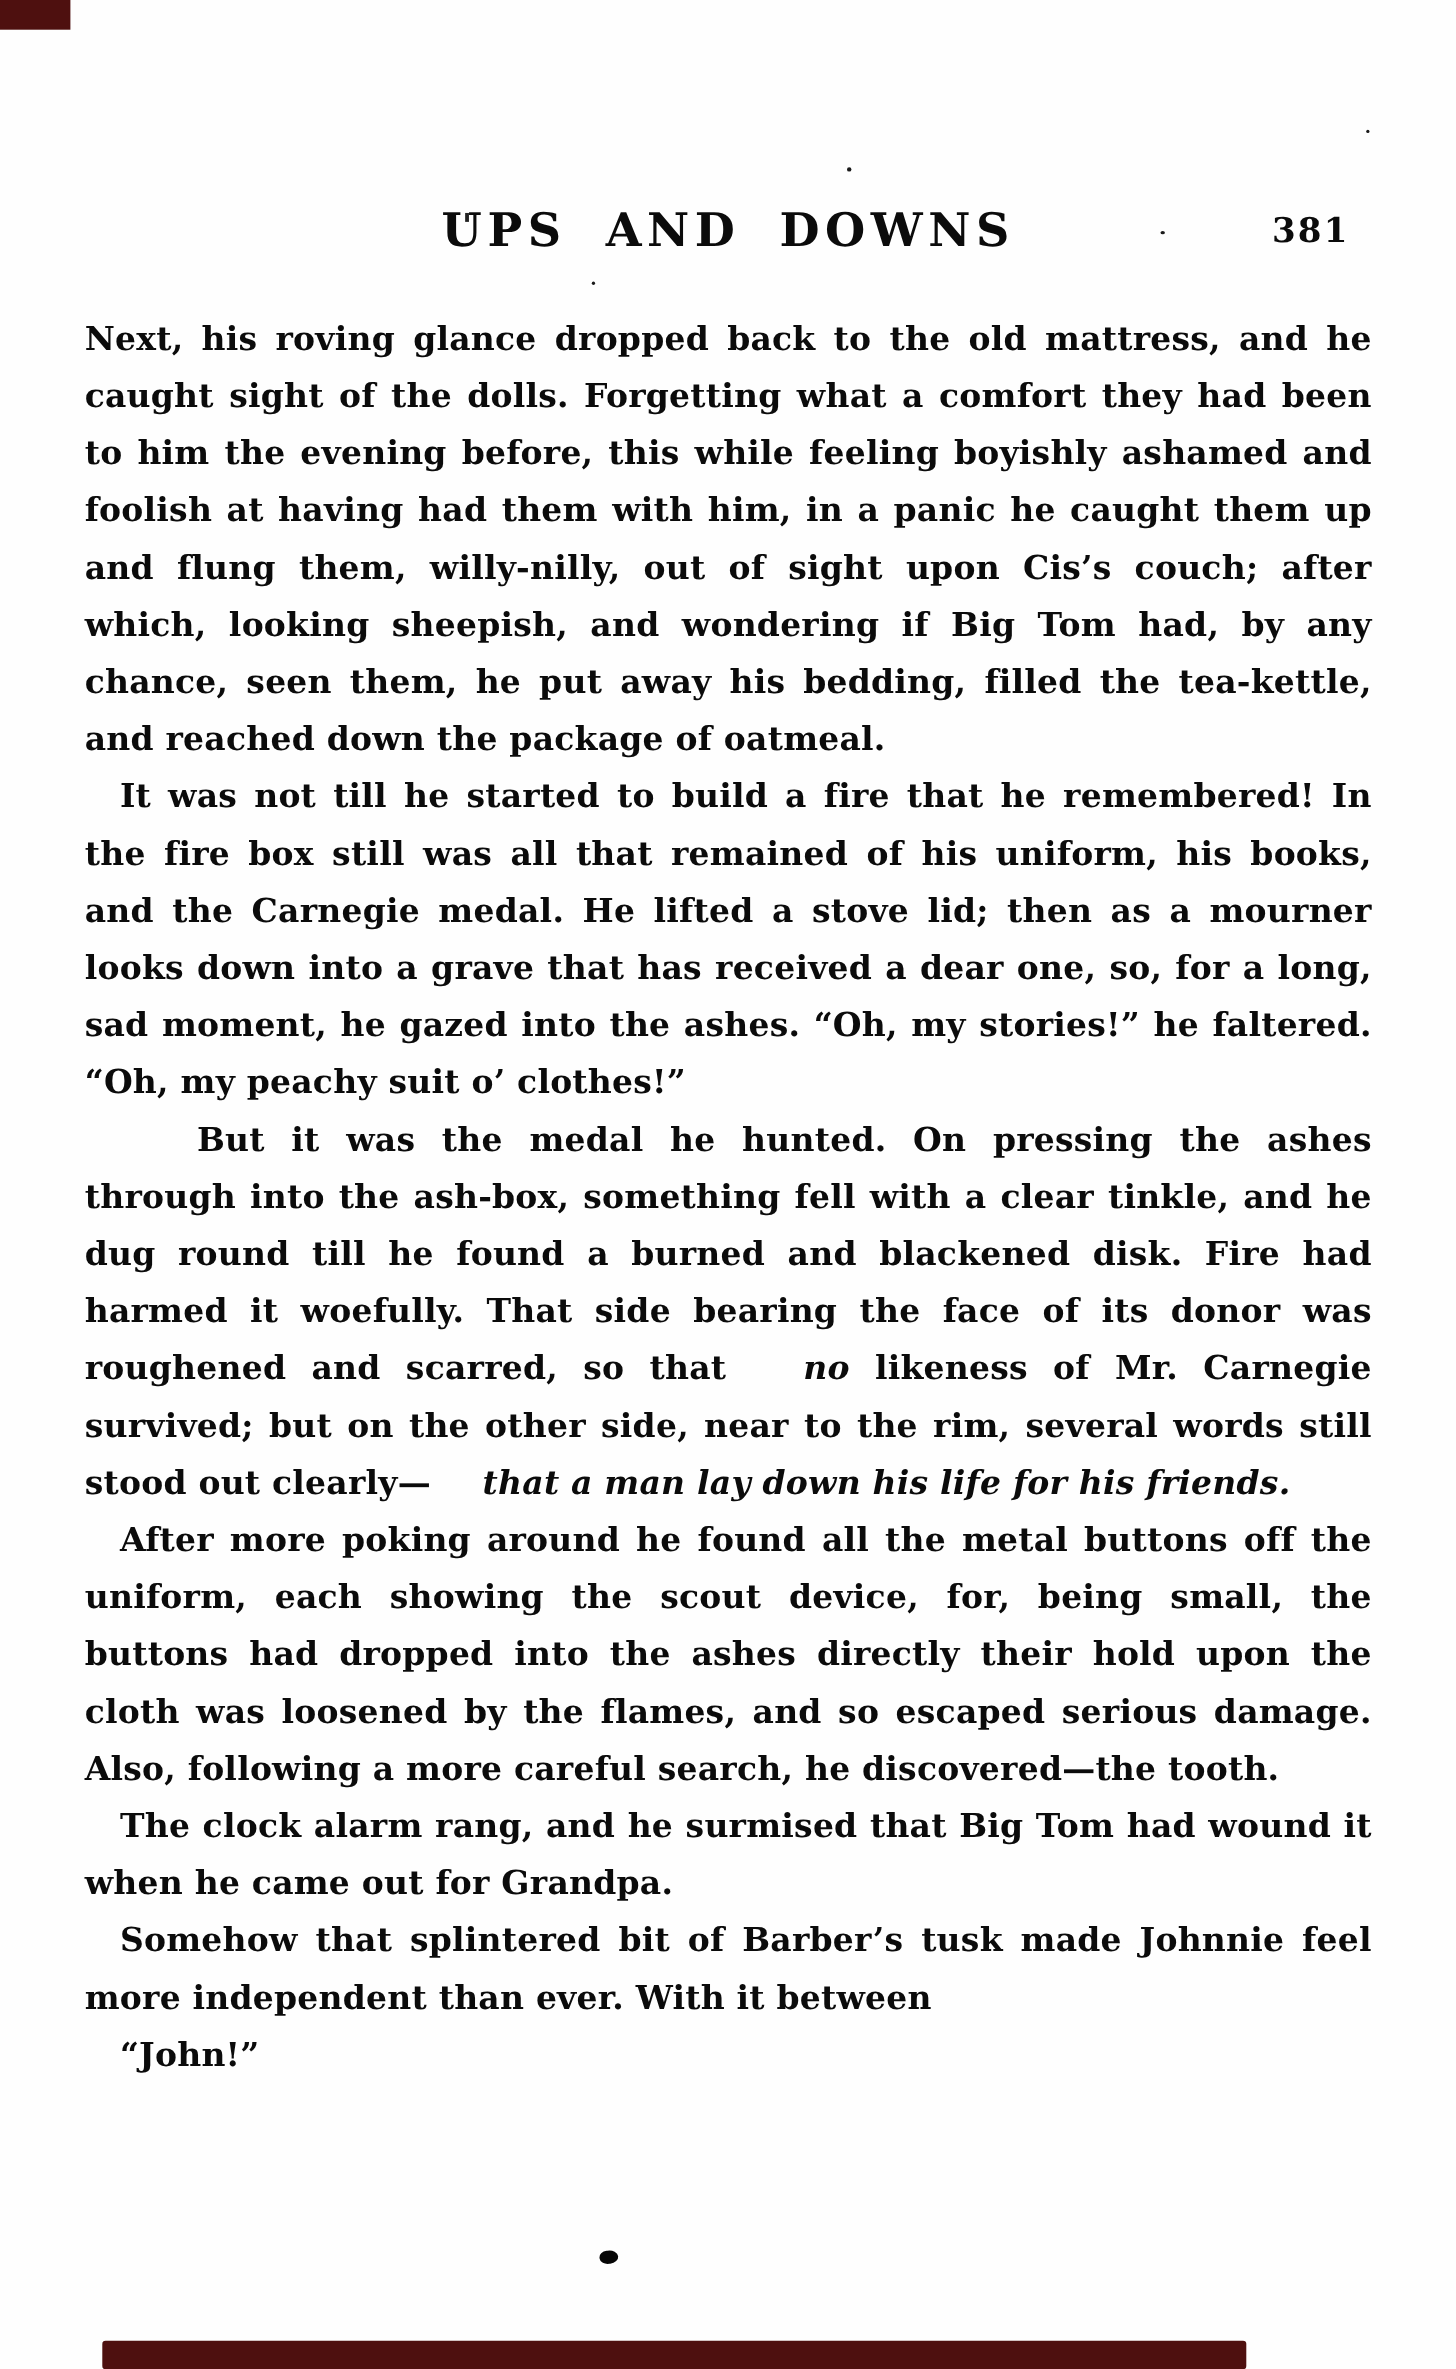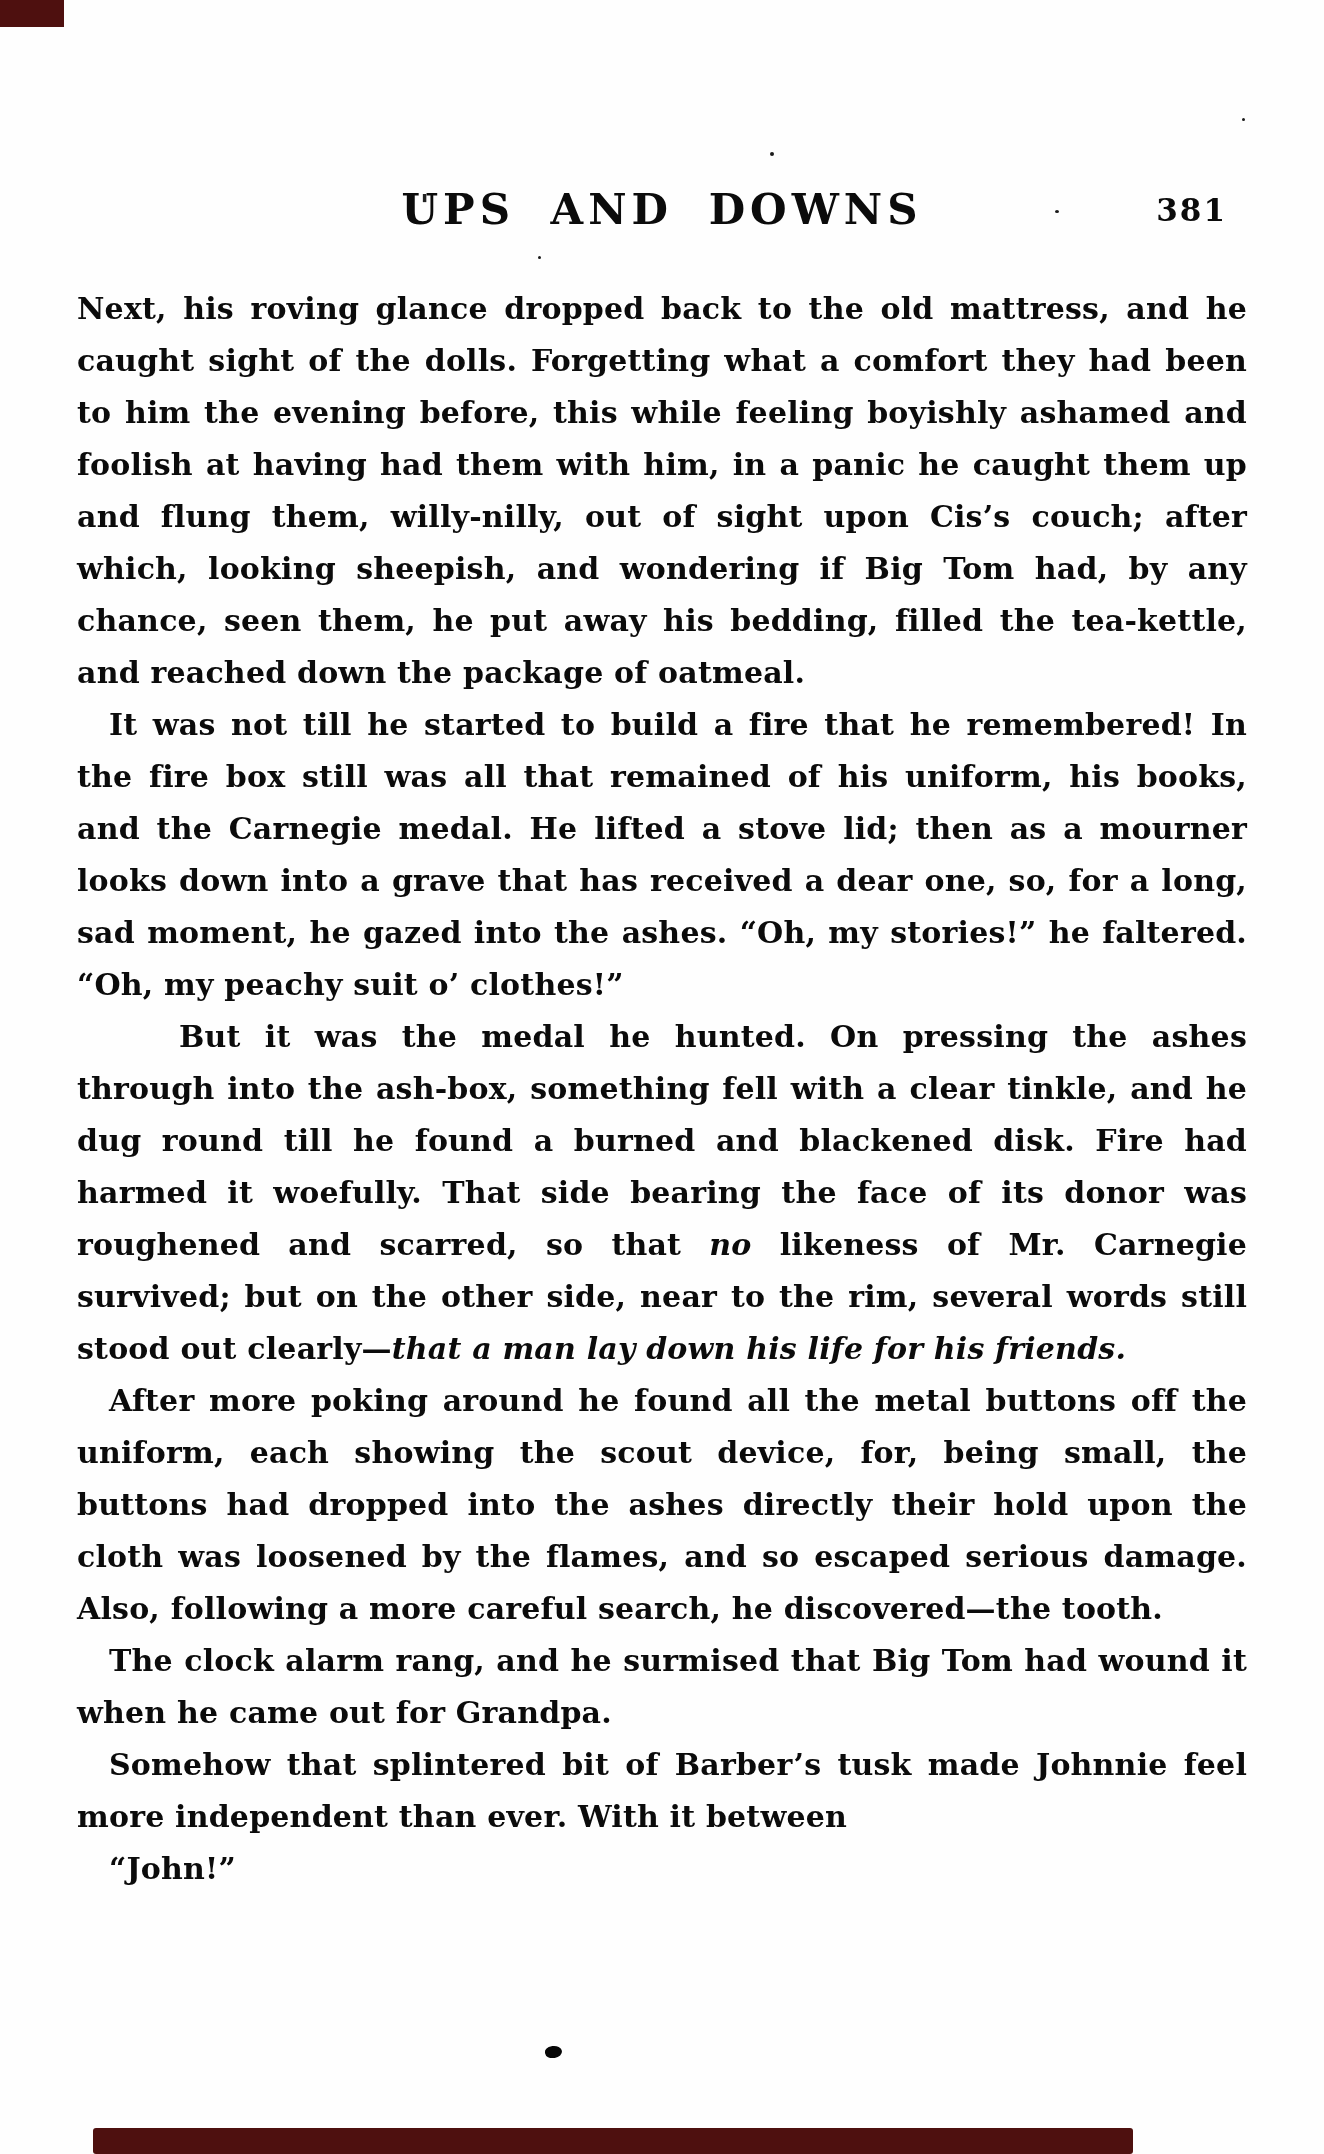--- a/index.html
+++ b/index.html
@@ -63,21 +63,21 @@
     text-align: justify;
     letter-spacing: 0.2px;
   }
   p.para {
     margin: 0;
     padding: 0;
     text-indent: 0;
   }
   p.indent-normal { text-indent: 32px; }
   p.indent-large  { text-indent: 102px; }
-  em { font-style: italic; }
+  em { font-style: italic; margin-left: 47px; }
 
   
   .artifact {
     position: absolute;
   }
   .artifact-top-left {
     left: 0; top: 0;
     width: 64px; height: 27px;
     background: #4e100f;
   }

